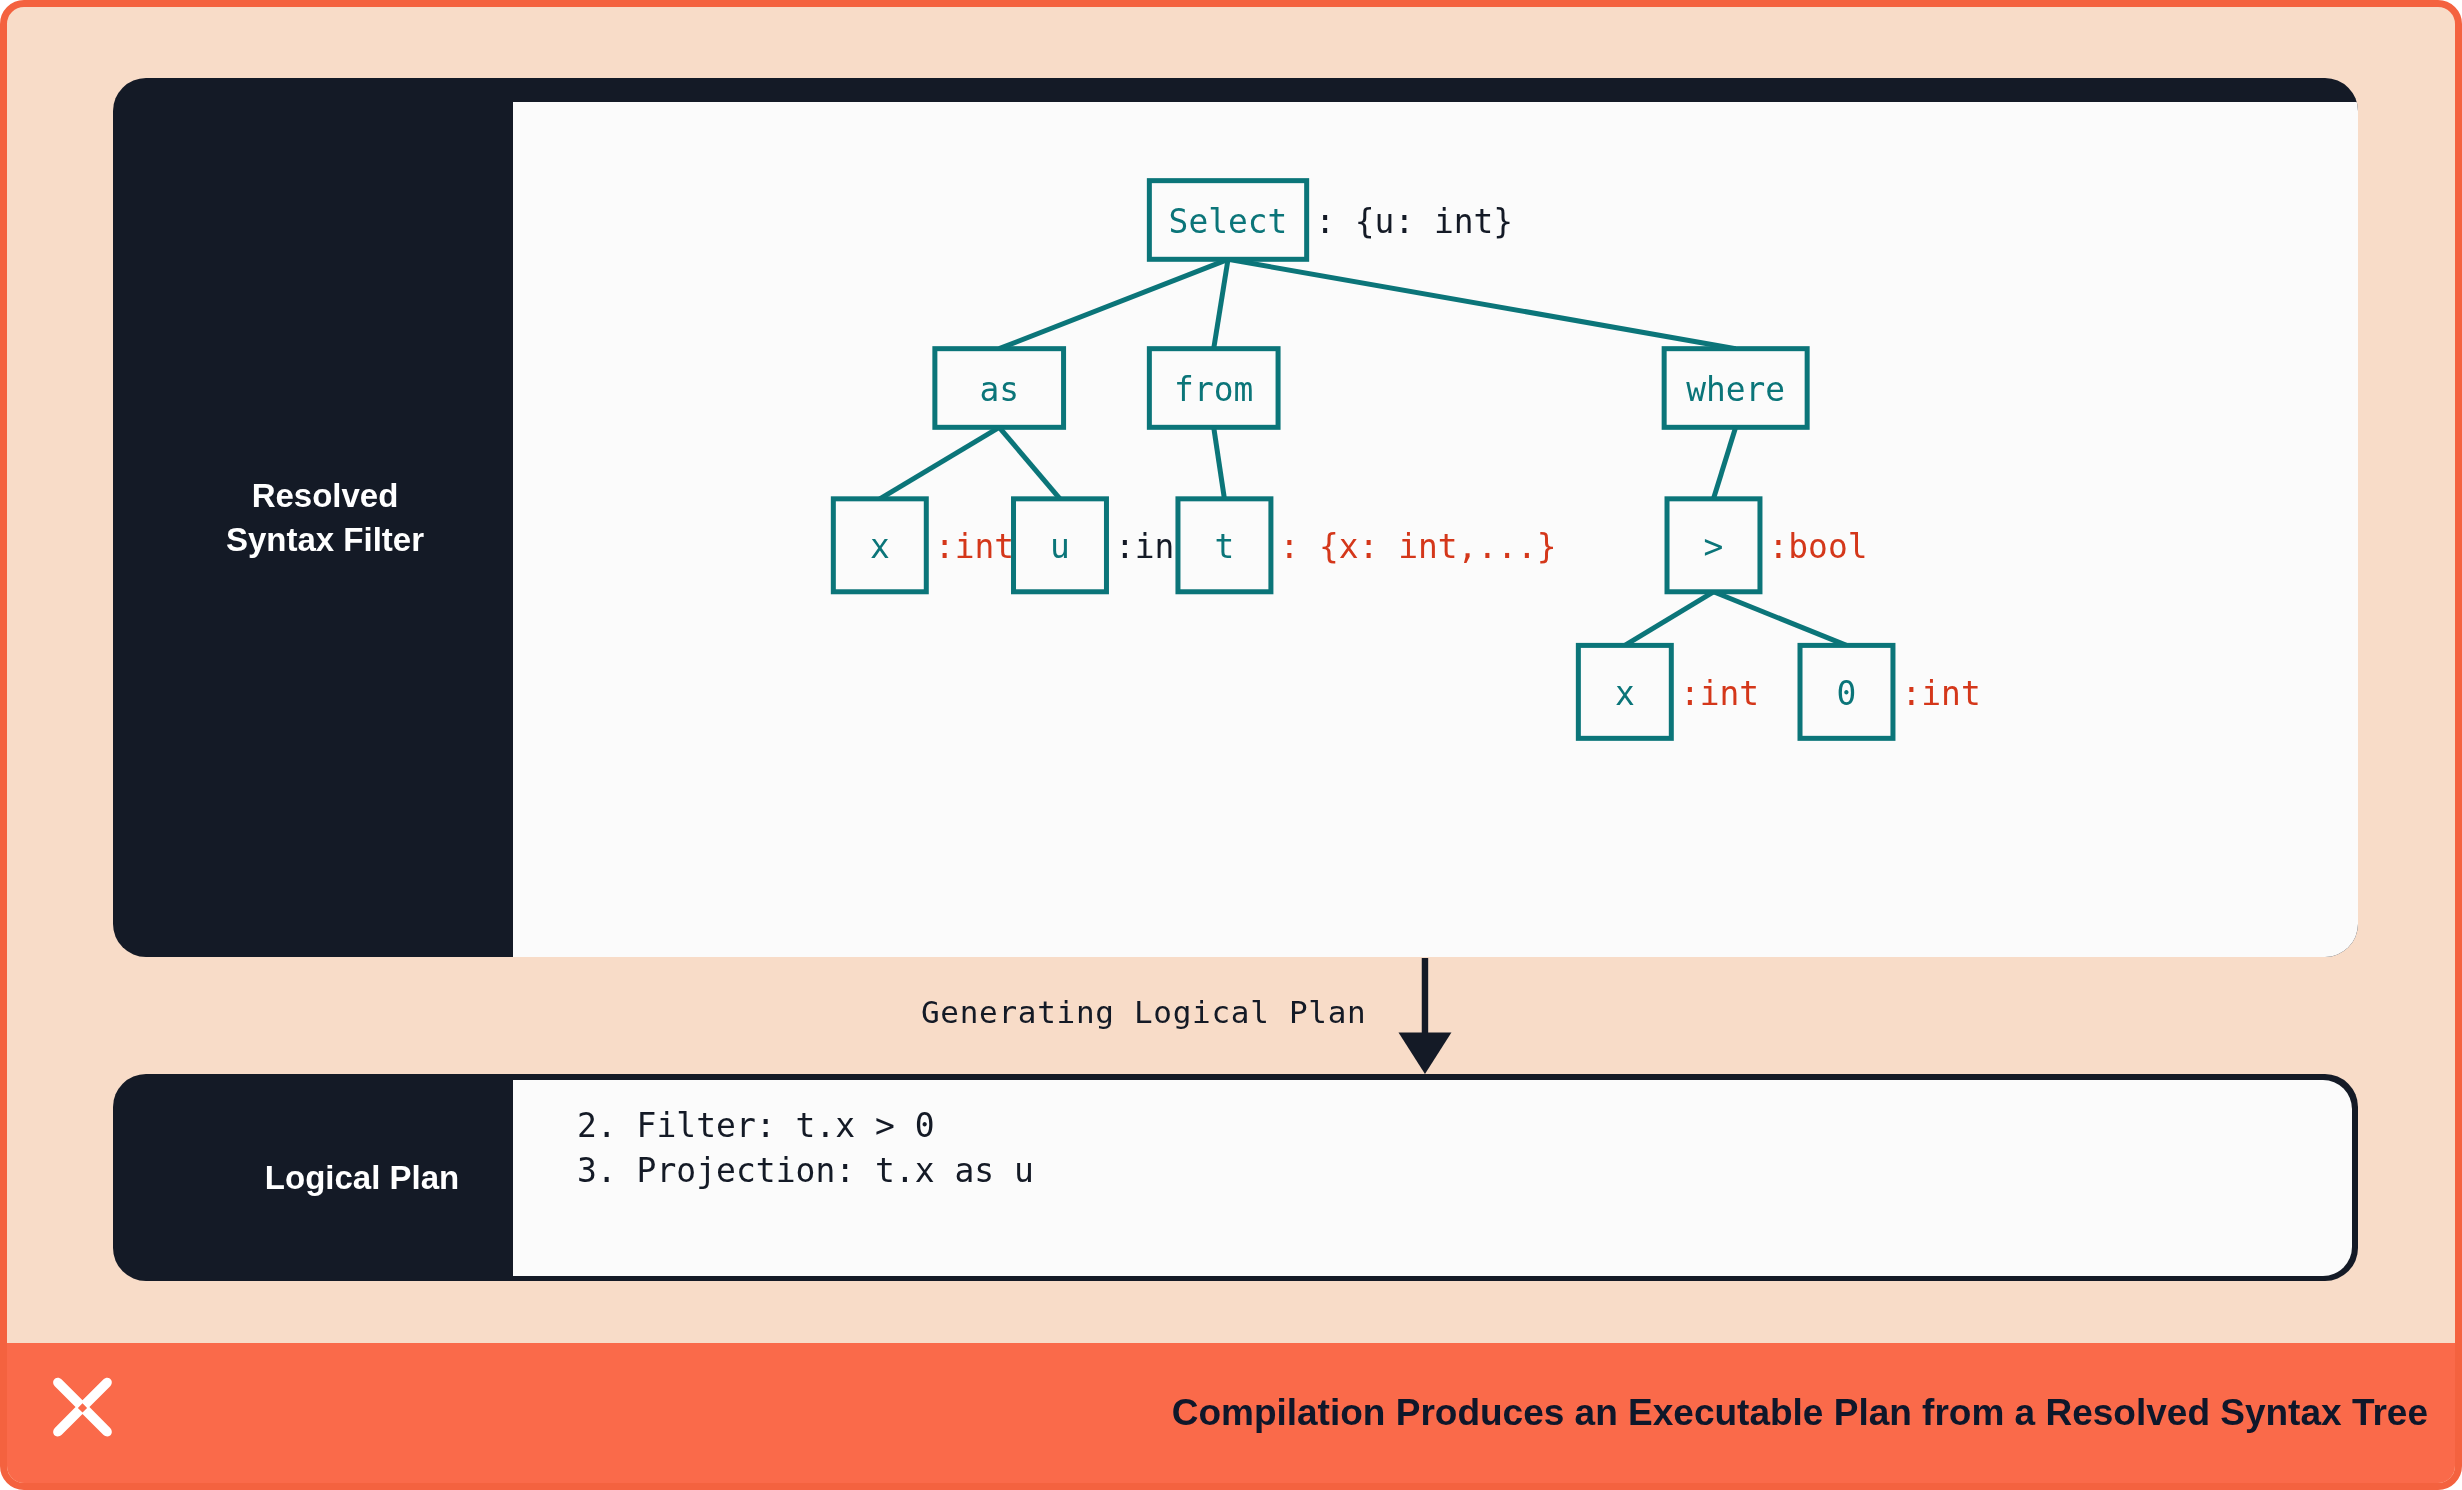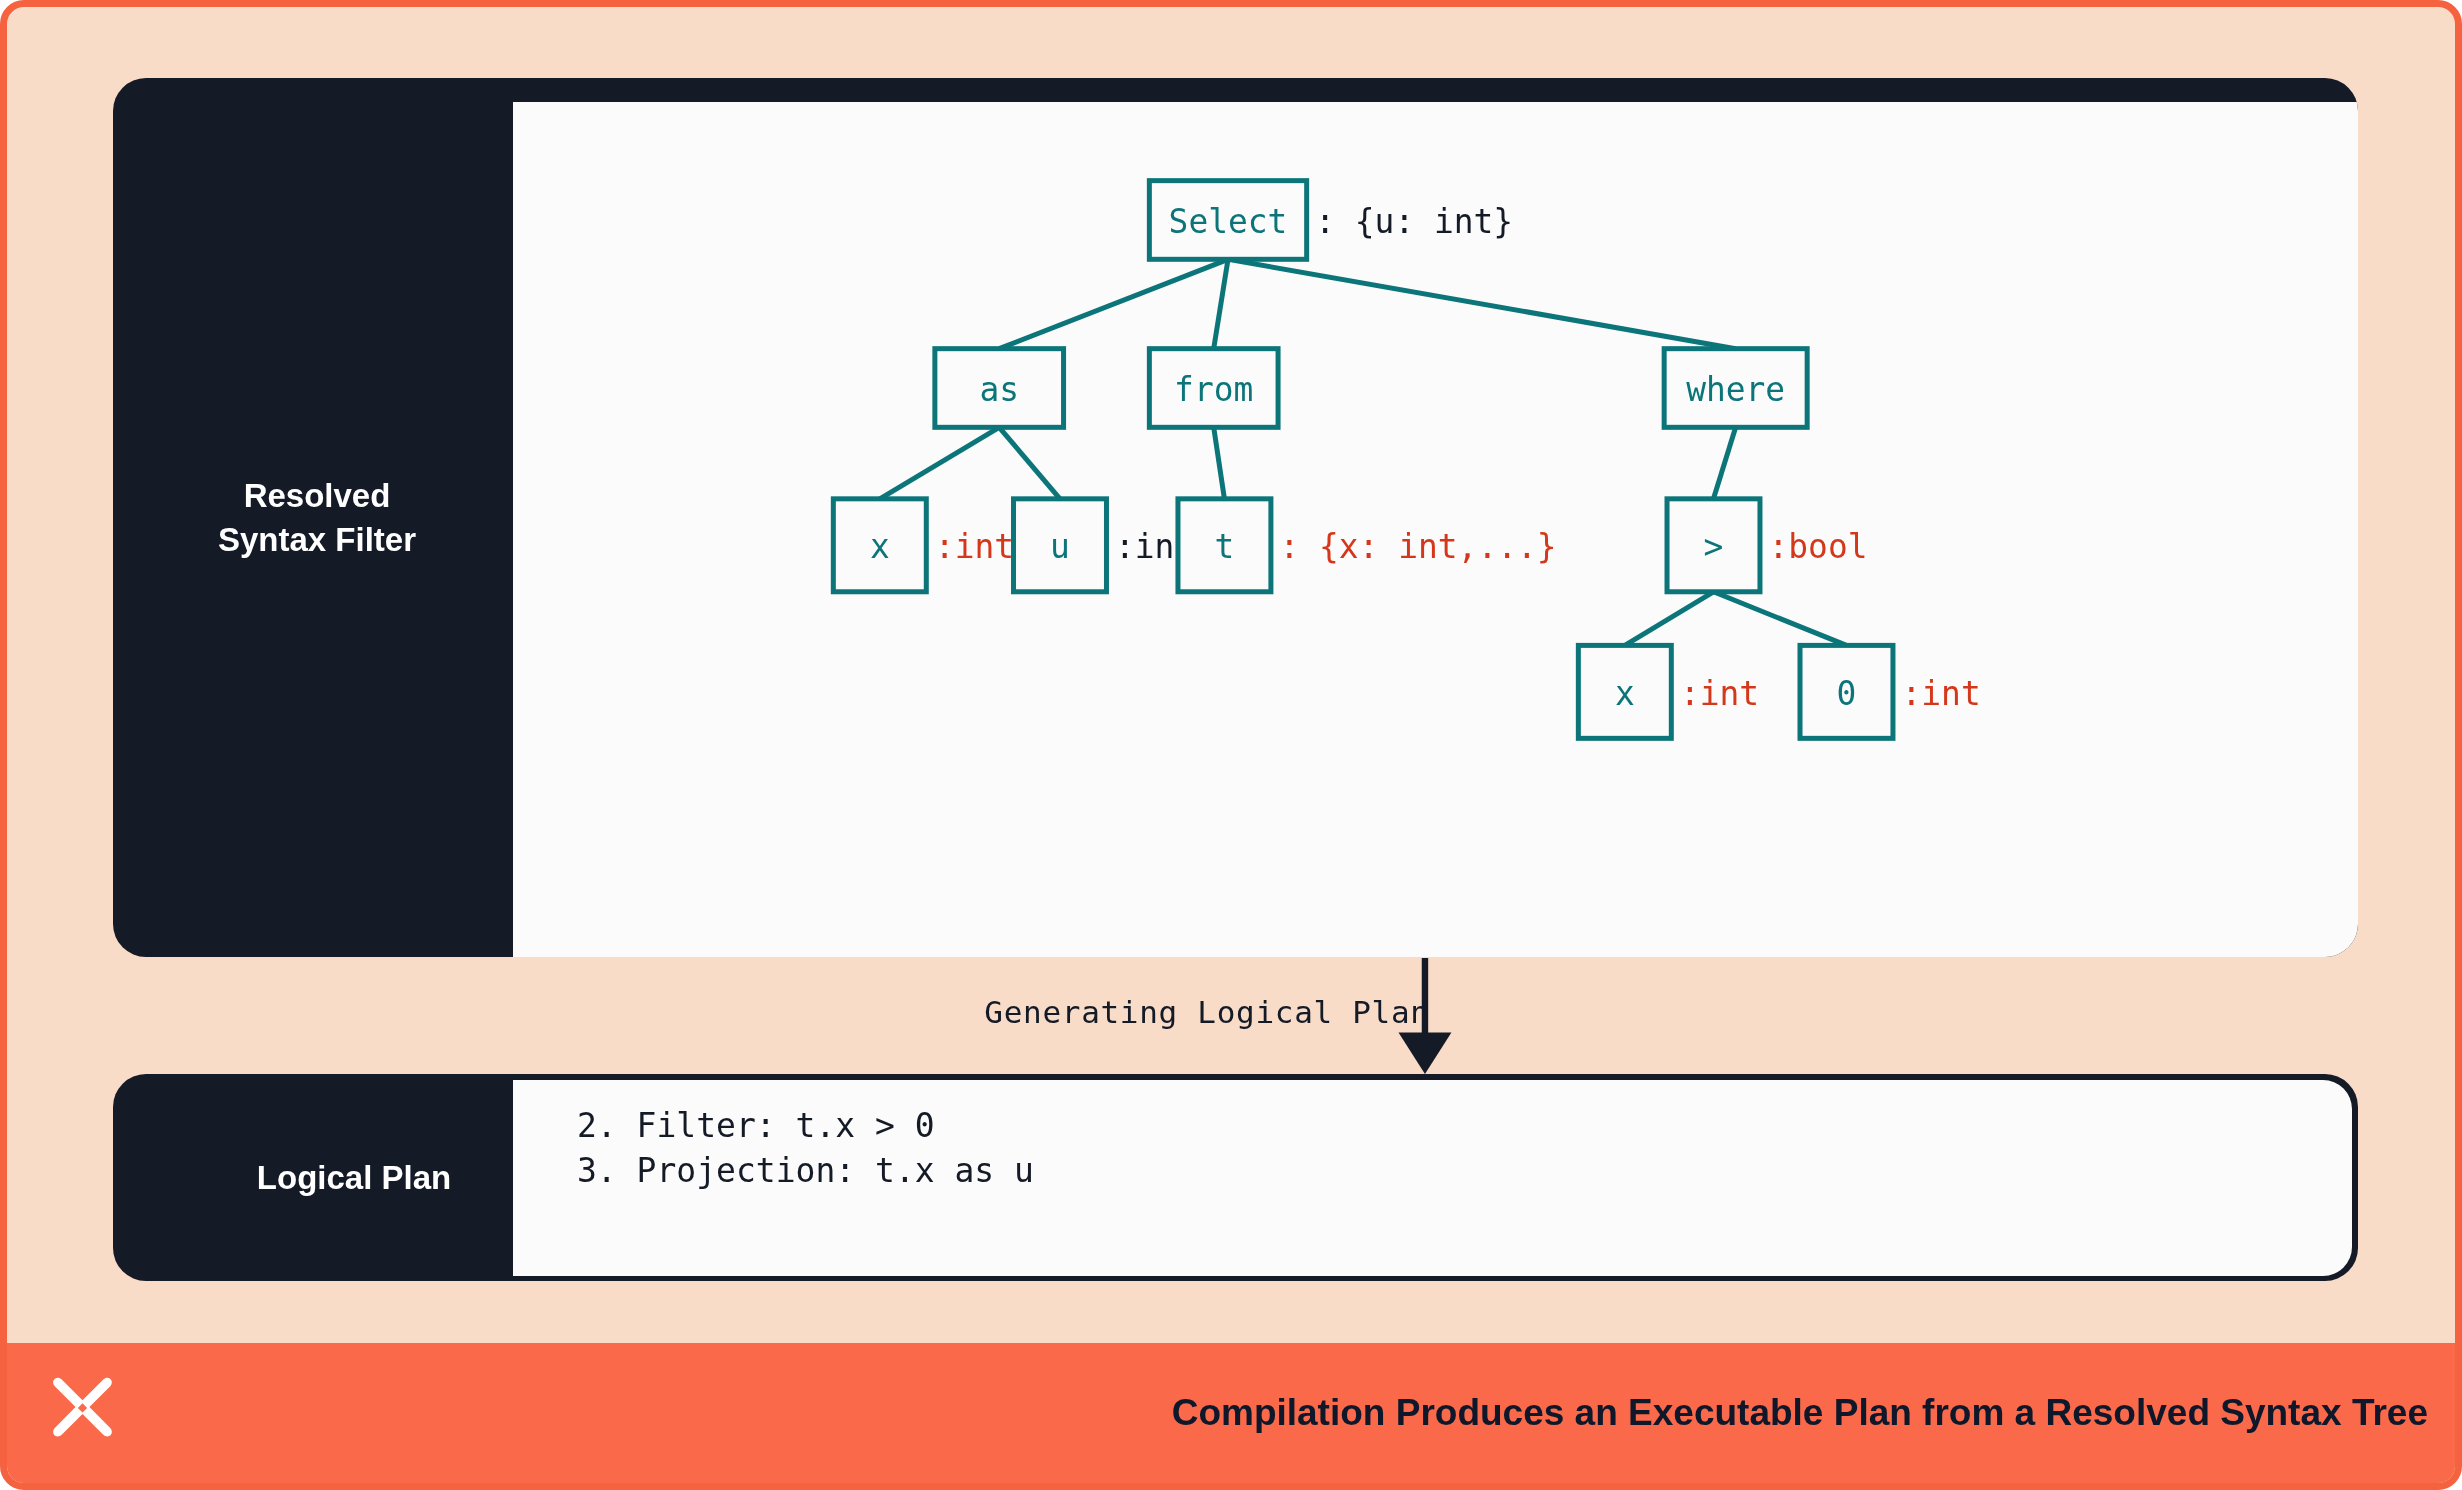--- a/index.html
+++ b/index.html
@@ -27,21 +27,21 @@
   
   .panel {
     position: absolute;
     box-sizing: border-box;
     background: #141A26;
     border-radius: 33px;
     overflow: hidden;
   }
   .panel-label {
     position: absolute;
-    left: 4px; top: 0;
+    left: 12px; top: 0;
     display: flex;
     align-items: center;
     justify-content: center;
     text-align: center;
     color: #FFFFFF;
     font-family: "Liberation Sans", sans-serif;
     font-weight: bold;
     line-height: 1.32;
   }
   .panel-body {
@@ -69,21 +69,21 @@
   #transition {
     position: absolute;
     left: 106px; top: 951px;
     width: 2245px; height: 116px;
   }
   #transition-svg { position: absolute; left: 0; top: 0; width: 2245px; height: 116px; }
   #transition-label {
     position: absolute;
     left: 808px; top: 36px;
     width: 572px;
-    text-align: center;
+    text-align: left;
     color: #141A26;
     font-family: "DejaVu Sans Mono", monospace;
     font-size: 31px;
     letter-spacing: 0.7px;
     white-space: nowrap;
   }
 
   
   #plan-steps {
     position: absolute;

